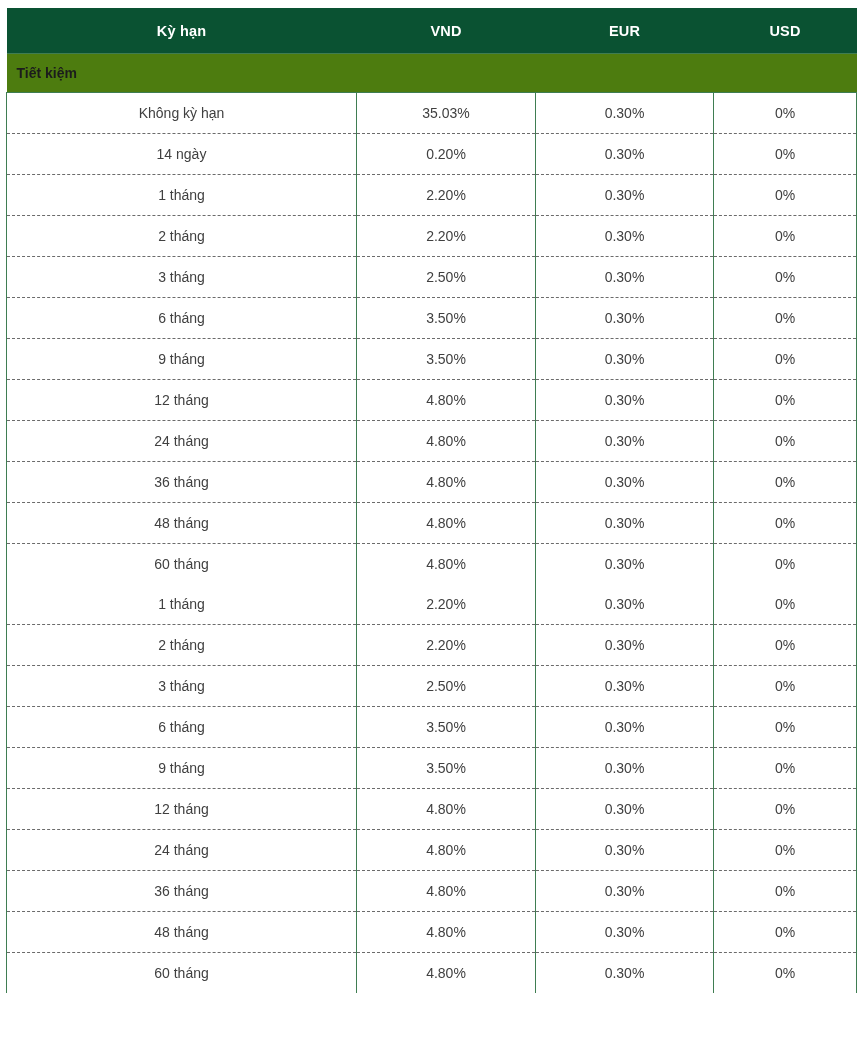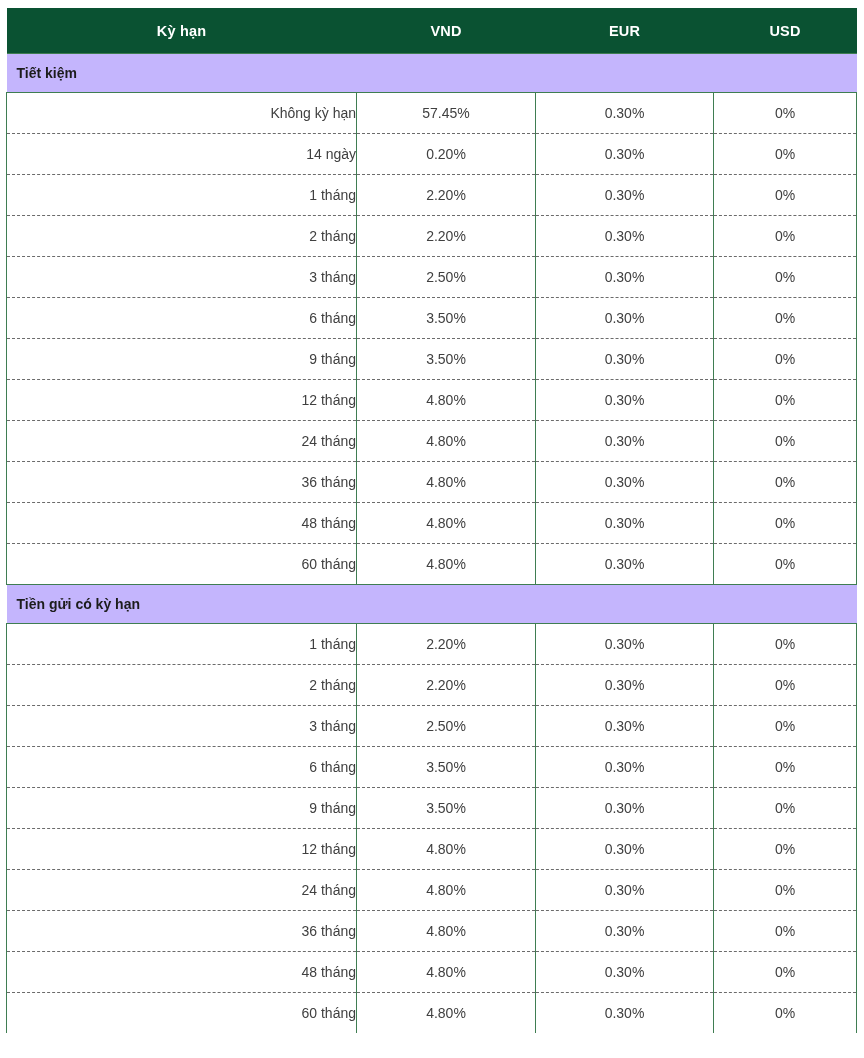--- a/index.html
+++ b/index.html
@@ -40,21 +40,21 @@
     font-size: 14.5px;
     font-weight: bold;
     height: 45px;
     vertical-align: middle;
     padding: 0;
     letter-spacing: 0.2px;
   }
 
   
   tr.section-row td {
-    background: #c4b5fd;
+    background: #4d7c0f;
     color: #1c1c1c;
     font-size: 14px;
     font-weight: bold;
     height: 38px;
     padding: 0 0 0 10px;
     text-align: left;
     vertical-align: middle;
     border-top: 1px solid #3f7d52;
     border-bottom: 1px solid #3f7d52;
   }
@@ -67,21 +67,21 @@
     vertical-align: middle;
     background: #ffffff;
     border-bottom: 1px dashed #6b6b6b;
     padding: 0;
   }
   tr.data-row.last-in-group td {
     border-bottom: none;
   }
 
   td.term-cell {
-    text-align: right;
+    text-align: center;
     padding-left: 10px;
     border-left: 1px solid #3f7d52;
   }
   td.num-cell {
     text-align: center;
     border-left: 1px solid #3f7d52;
   }
   td.num-cell.last-col {
     border-right: 1px solid #3f7d52;
   }
@@ -104,21 +104,21 @@
         <th>EUR</th>
         <th>USD</th>
       </tr>
     </thead>
     <tbody id="table-body">
         <tr class="section-row">
           <td colspan="4">Tiết kiệm</td>
         </tr>
         <tr class="data-row">
           <td class="term-cell">Không kỳ hạn</td>
-          <td class="num-cell">57.45%</td>
+          <td class="num-cell">35.03%</td>
           <td class="num-cell">0.30%</td>
           <td class="num-cell last-col">0%</td>
         </tr>
         <tr class="data-row">
           <td class="term-cell">14 ngày</td>
           <td class="num-cell">0.20%</td>
           <td class="num-cell">0.30%</td>
           <td class="num-cell last-col">0%</td>
         </tr>
         <tr class="data-row">
@@ -173,23 +173,20 @@
           <td class="term-cell">48 tháng</td>
           <td class="num-cell">4.80%</td>
           <td class="num-cell">0.30%</td>
           <td class="num-cell last-col">0%</td>
         </tr>
         <tr class="data-row last-in-group">
           <td class="term-cell">60 tháng</td>
           <td class="num-cell">4.80%</td>
           <td class="num-cell">0.30%</td>
           <td class="num-cell last-col">0%</td>
-        </tr>
-        <tr class="section-row">
-          <td colspan="4">Tiền gửi có kỳ hạn</td>
         </tr>
         <tr class="data-row">
           <td class="term-cell">1 tháng</td>
           <td class="num-cell">2.20%</td>
           <td class="num-cell">0.30%</td>
           <td class="num-cell last-col">0%</td>
         </tr>
         <tr class="data-row">
           <td class="term-cell">2 tháng</td>
           <td class="num-cell">2.20%</td>

